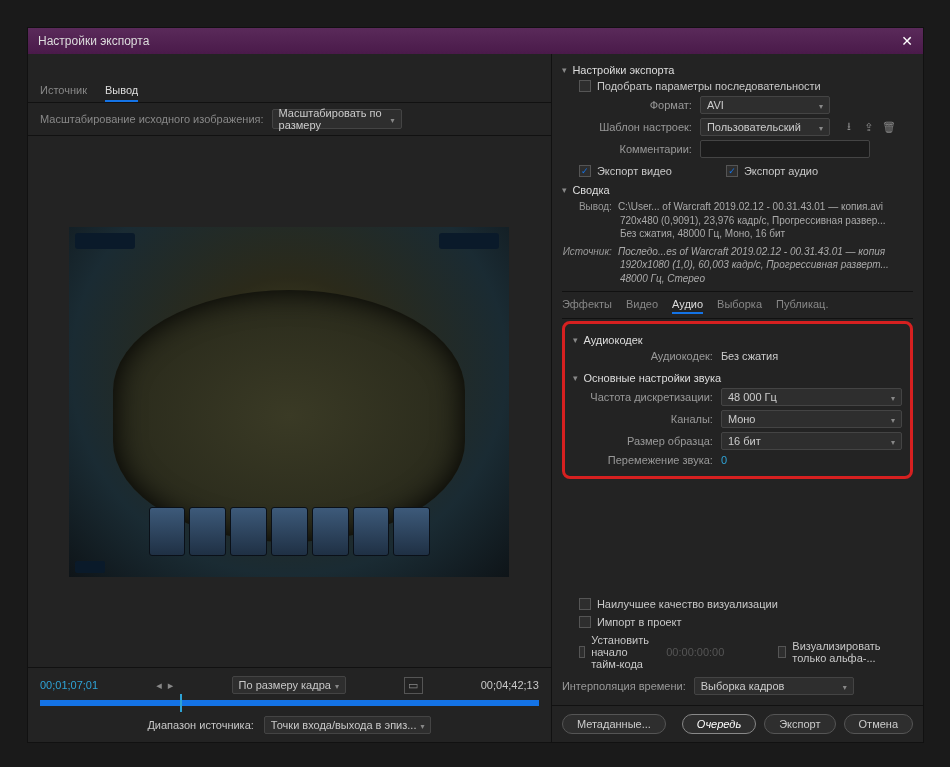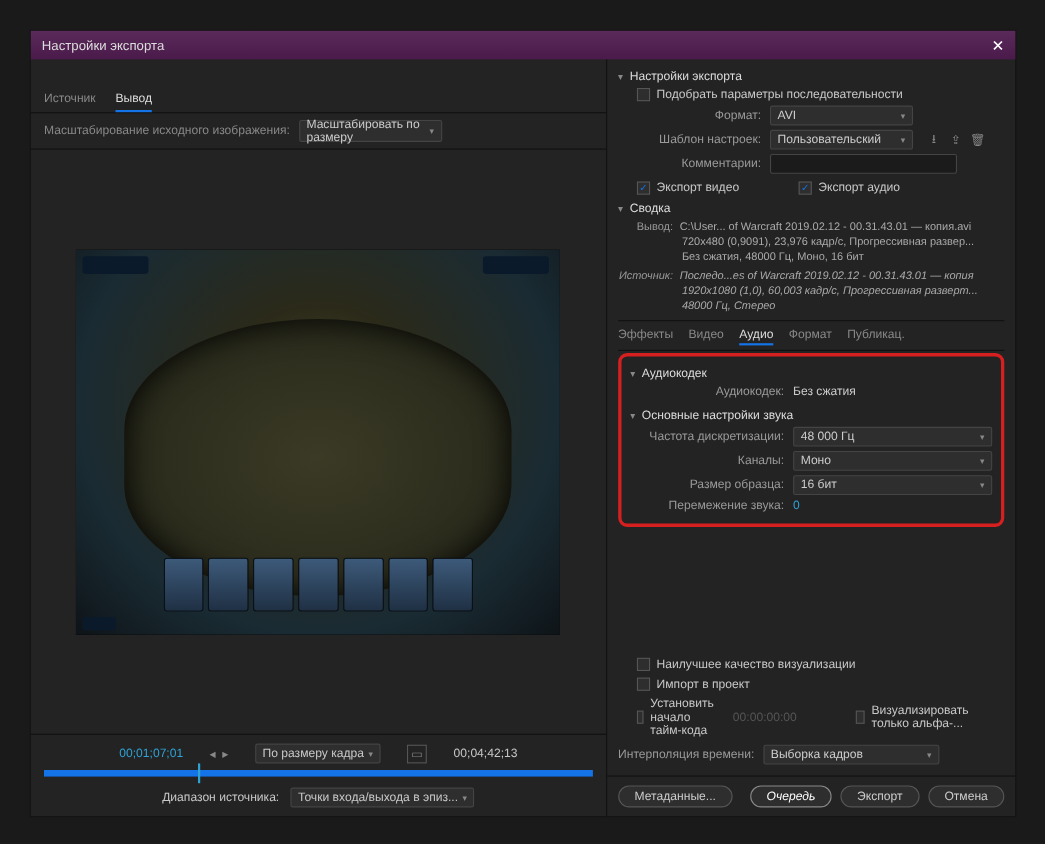--- a/index.html
+++ b/index.html
@@ -26,21 +26,21 @@
 .game { position: absolute; inset: 0; background: radial-gradient(ellipse at 50% 40%, #4a4826 0%, #2b2a1a 30%, #1a2b33 70%, #0e1418 100%); }
 .game::before { content:""; position:absolute; top:30%; left:25%; width:50%; height:32%; background: radial-gradient(circle at 20% 50%, #fffcd8 0%, #ffe26d 15%, #ff9b1a 30%, rgba(255,150,20,0) 55%); filter: blur(1px); }
 .game .board { position:absolute; inset:18% 10% 10% 10%; border-radius:50%/40%; background: radial-gradient(#3a3a25, #232418); box-shadow: inset 0 0 30px #000; }
 .game .cardrow { position:absolute; bottom:6%; left:18%; width:64%; height:14%; display:flex; gap:4px; }
 .game .cardrow i { flex:1; background: linear-gradient(#3d5a7a, #1f3044); border-radius:3px; border:1px solid #0a1018; }
 .game .hud-l { position:absolute; top:6px; left:6px; width:60px; height:16px; background:#0a1a2a; border-radius:3px; }
 .game .hud-r { position:absolute; top:6px; right:10px; width:60px; height:16px; background:#0a1a2a; border-radius:3px; }
 .game .bot { position:absolute; bottom:4px; left:6px; width:30px; height:12px; background:#0a1a2a; border-radius:2px; }
 
 .timeline { padding: 8px 12px; border-top: 1px solid #111; }
-.tl-row1 { display: flex; align-items: center; gap: 24px; justify-content: center; }
+.tl-row1 { display: flex; align-items: center; gap: 24px; justify-content: space-between; }
 .tl-row1 .tc-left { color: #2ea3d6; }
 .tl-row1 .tc-right { color: #c8c8c8; }
 .small-dd { background:#2e2e2e; border:1px solid #444; border-radius:2px; padding:2px 6px; display:flex; align-items:center; gap:4px; }
 .tl-bar { height: 6px; background: #1b1b1b; margin: 6px 0 10px 0; position: relative; border-radius: 2px; }
 .tl-bar .region { position:absolute; left:0; right:0; top:0; bottom:0; background:#1473e6; }
 .tl-bar .play { position:absolute; left:28%; top:-6px; width:2px; height:18px; background:#2ea3d6; }
 .tl-row2 { display: flex; align-items: center; gap: 10px; justify-content: center; }
 
 
 .right { flex: 1; display: flex; flex-direction: column; }
@@ -200,21 +200,21 @@
 Без сжатия, 48000 Гц, Моно, 16 бит</span></div>
           <div style="margin-top:4px;font-style:italic;"><span class="slbl">Источник:</span><span style="white-space:pre-line;">Последо...es of Warcraft 2019.02.12 - 00.31.43.01 — копия
 1920x1080 (1,0), 60,003 кадр/с, Прогрессивная разверт...
 48000 Гц, Стерео</span></div>
         </div>
 
         <div class="tabs2">
           <span>Эффекты</span>
           <span>Видео</span>
           <span class="active">Аудио</span>
-          <span>Формат</span>
+          <span>Выборка</span>
           <span>Публикац.</span>
         </div>
 
         <div class="red-box">
           <div class="collapsible">
             <span class="car">▾</span>
               <span>Аудиокодек</span>
           </div>
           <div class="form-row">
             <span class="lbl">Аудиокодек:</span>

